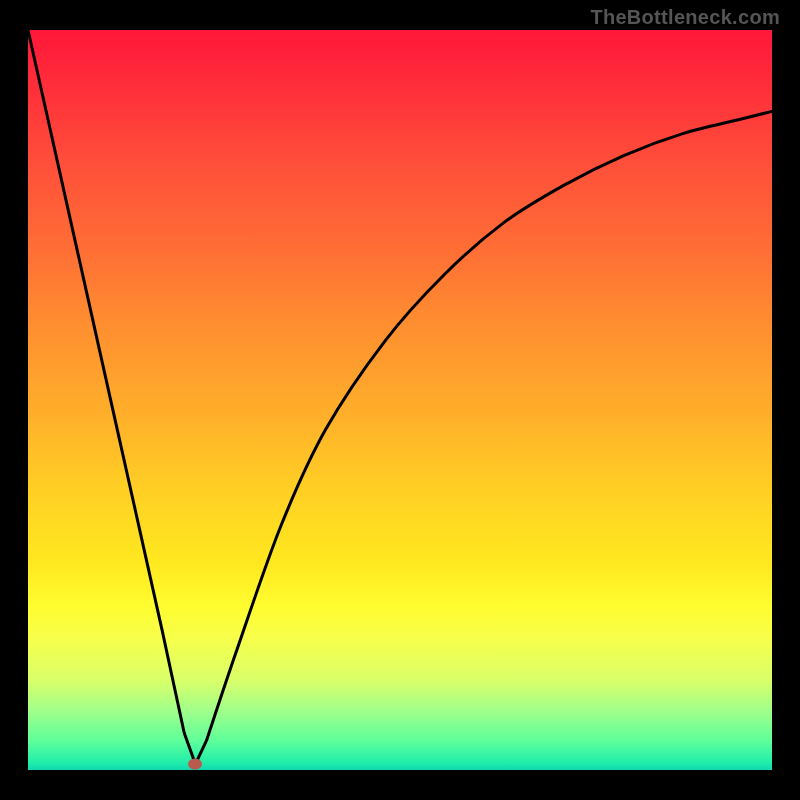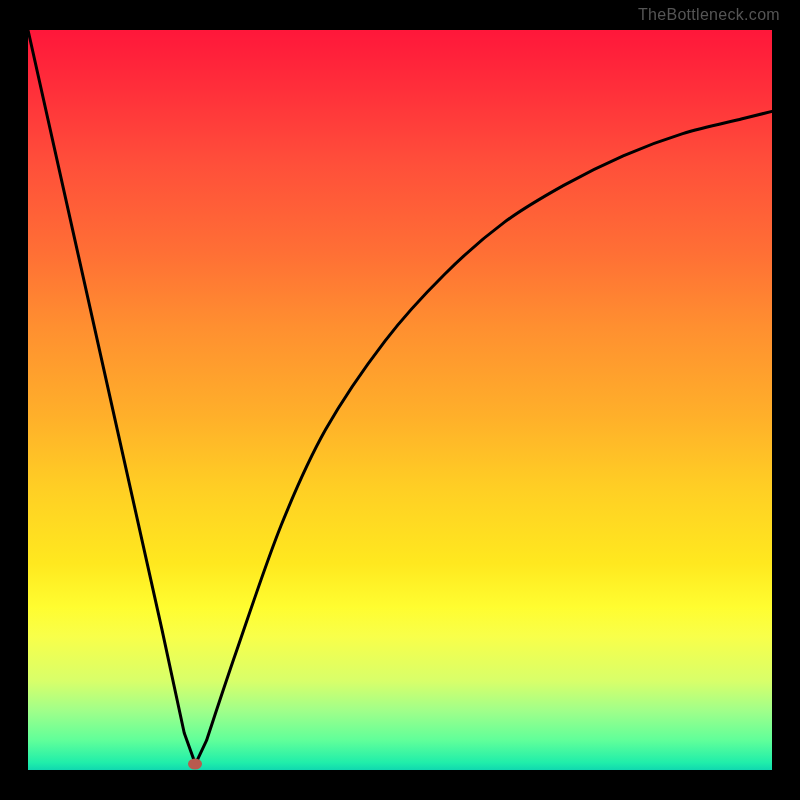--- a/index.html
+++ b/index.html
@@ -2,22 +2,22 @@
 <html><head>
 <meta charset="utf-8">
 <style>
   * { margin: 0; padding: 0; box-sizing: border-box; }
   body { width: 800px; height: 800px; background: #000; position: relative; font-family: Arial, sans-serif; }
   .watermark {
     position: absolute;
     top: 6px;
     right: 20px;
     color: #555;
-    font-size: 16px;
-    font-weight: normal;
+    font-size: 20px;
+    font-weight: bold;
     z-index: 5;
     letter-spacing: 0.3px;
     text-align: center;
   }
   .plot-outer {
     position: absolute;
     left: 28px;
     top: 30px;
     width: 744px;
     height: 740px;

